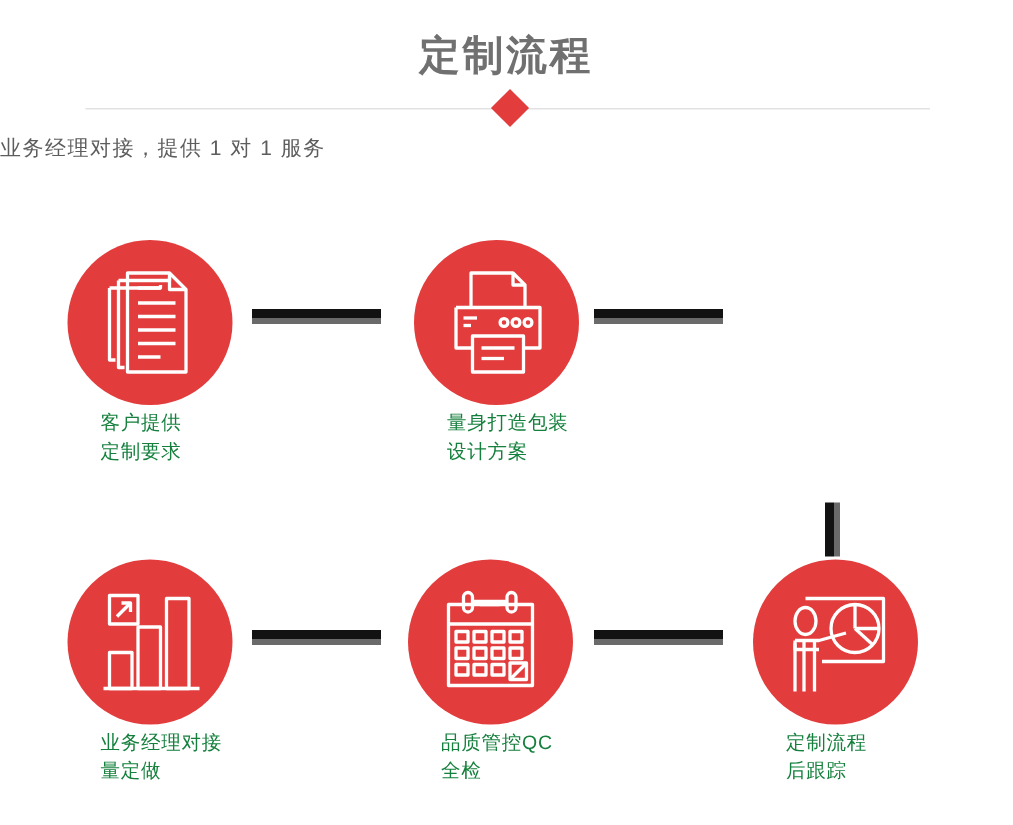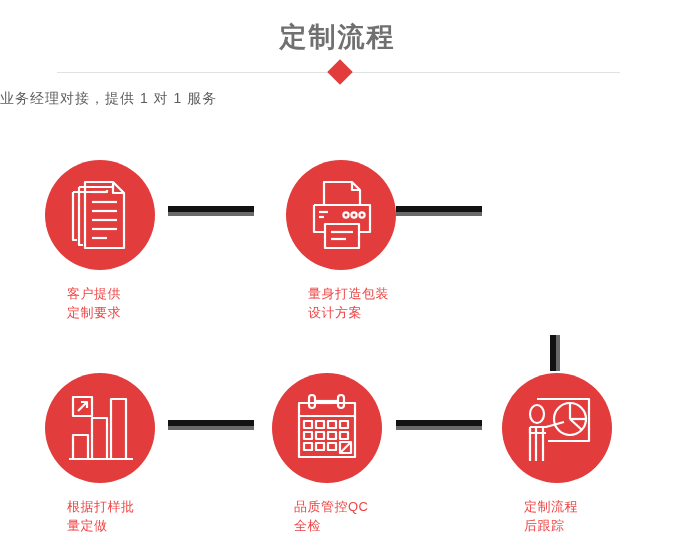--- a/index.html
+++ b/index.html
@@ -38,30 +38,30 @@
   
   .step { position:absolute; width:170px; }
   .circle {
     position:relative;
     width:110px; height:110px; border-radius:50%;
     background:#e23c3c;
     margin-left:2px;
   }
   .circle svg { position:absolute; left:0; top:0; }
   .step-label {
-    margin-top:14px;
+    margin-top:2px;
     margin-left:24px;
-    font-size:13px; color:#ef4444; line-height:19px;
+    font-size:13px; color:#15803d; line-height:19px;
     letter-spacing:0.5px;
     white-space:pre-line;
   }
 
   
   .s1 { left:43px;  top:160px; }
-  .s2 { left:284px; top:160px; }
+  .s2 { left:274px; top:160px; }
   .s3 { left:500px; top:160px; }
   .s4 { left:43px;  top:373px; }
   .s5 { left:270px; top:373px; }
   .s6 { left:500px; top:373px; }
 
   
   .conn-h { position:absolute; width:86px; height:10px; }
   .conn-h .bar-dark  { position:absolute; left:0; top:0;  width:86px; height:6px; background:#121212; }
   .conn-h .bar-gray  { position:absolute; left:0; top:6px; width:86px; height:4px; background:#6a6a6a; }
 
@@ -157,21 +157,21 @@
           <rect x="28" y="24" width="19" height="19"></rect>
           <path d="M33 38 L42 29"></path>
           <path d="M36 29 H42 V35"></path>
           <rect x="28" y="62" width="15" height="24"></rect>
           <rect x="47" y="45" width="15" height="41"></rect>
           <rect x="66" y="26" width="15" height="60"></rect>
           <line x1="24" y1="86" x2="88" y2="86"></line>
         </g>
       </svg>
     </div>
-    <div class="step-label">根据打样批
+    <div class="step-label">业务经理对接
 量定做</div>
   </div>
 
   <div class="step s5">
     <div class="circle">
       <svg width="110" height="110" viewBox="0 0 110 110">
         <g fill="none" stroke="#ffffff" stroke-width="2.2" stroke-linejoin="round">
           <rect x="27" y="30" width="56" height="54"></rect>
           <line x1="27" y1="43" x2="83" y2="43"></line>
           <rect x="37" y="22" width="6" height="13" rx="3"></rect>

